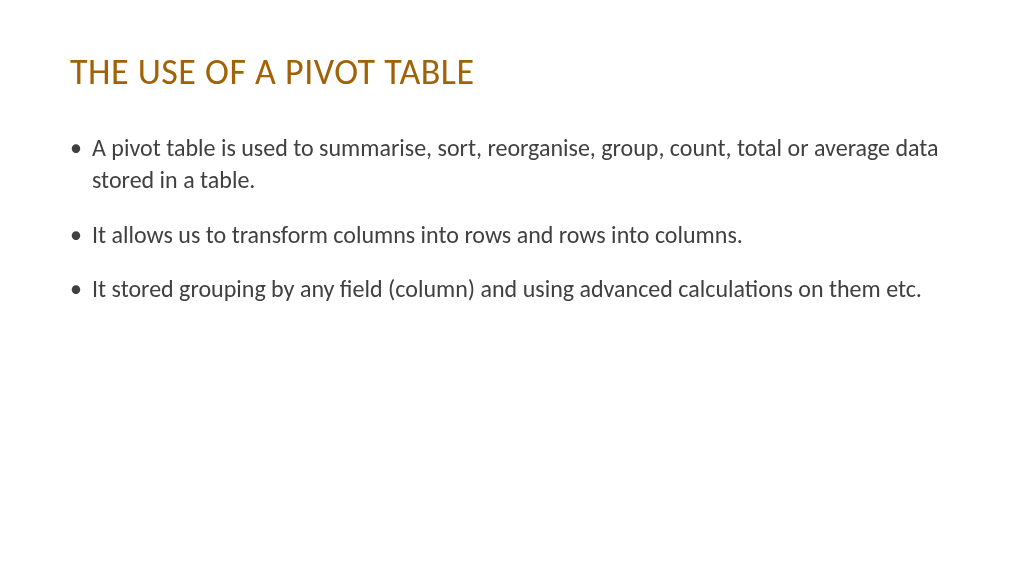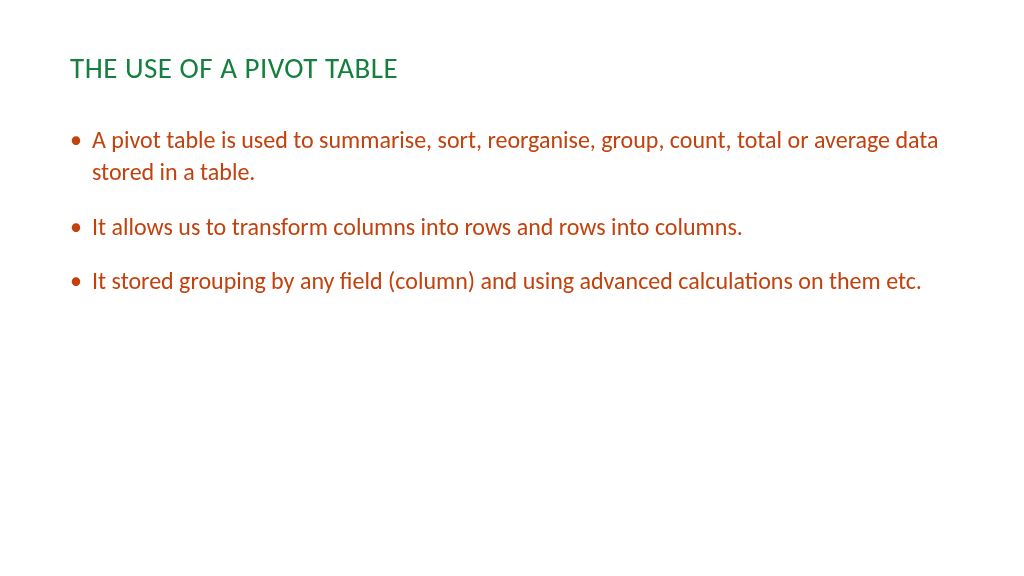--- a/index.html
+++ b/index.html
@@ -9,36 +9,36 @@
     }
     body {
       width: 1024px;
       height: 576px;
       background: #ffffff;
       font-family: Calibri, "Segoe UI", Arial, sans-serif;
       color: #1a1a1a;
       padding: 50px 70px;
     }
     .title {
-      font-size: 29px;
+      font-size: 36px;
       font-weight: 400;
       letter-spacing: 0.5px;
       margin-bottom: 38px;
-      color: #15803d;
+      color: #a16207;
     }
     .bullets {
       list-style: none;
     }
     .bullets li {
       font-size: 24px;
       line-height: 1.35;
       margin-bottom: 22px;
       position: relative;
       padding-left: 22px;
-      color: #c2410c;
+      color: #404040;
     }
     .bullets li::before {
       content: "•";
       position: absolute;
       left: 0;
       top: 0;
       font-size: 24px;
     }
   </style>
 </head>

